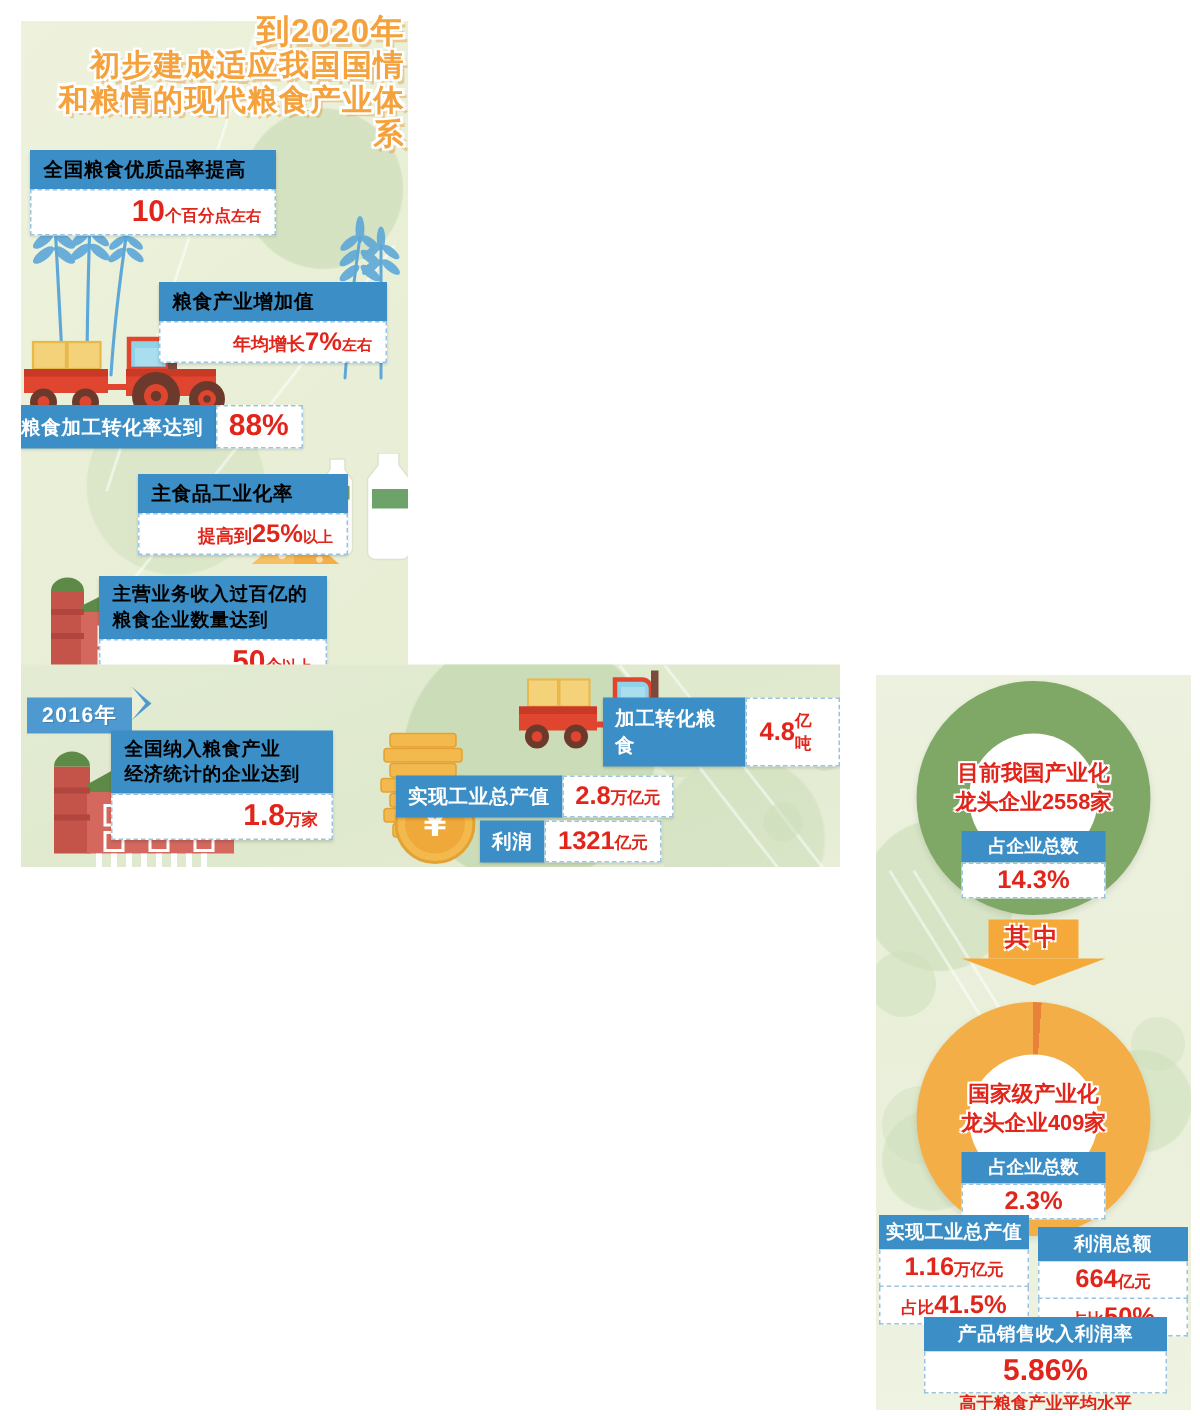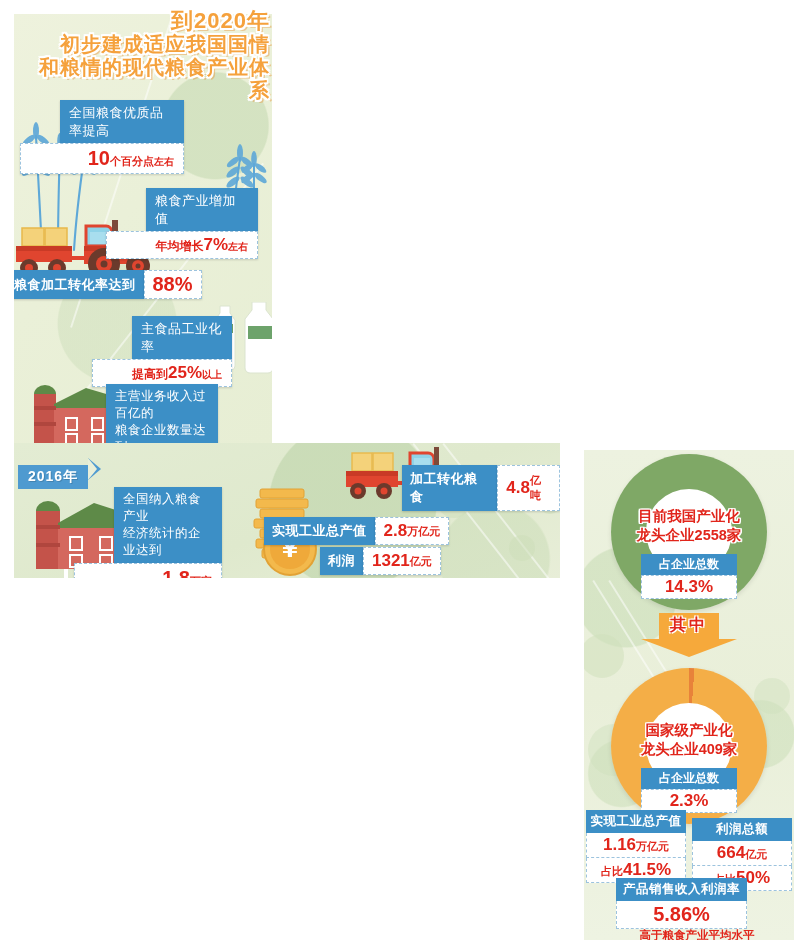--- a/index.html
+++ b/index.html
@@ -39,24 +39,23 @@
       0 -1.6px 0 #fff,0 1.6px 0 #fff,-1.6px 0 0 #fff,1.6px 0 0 #fff,
       3px 3px 0 rgba(230,150,60,.45);
   }
   .title .l1{font-size:22px;}
   .title .l2{font-size:20px;}
   .title .l3{font-size:20px;}
 
   
   .card{position:absolute;}
   .card .hd{
-    background:#3C8FC6;color:#ffffff;font-weight:normal;font-size:13px;
+    background:#3C8FC6;color:#000000;font-weight:bold;font-size:13px;
     padding:4px 9px;line-height:1.35;letter-spacing:.5px;
     box-shadow:0 1px 2px rgba(0,0,0,.18);
-    margin-left:40px;
   }
   .card .hd.tall{font-size:12.5px;}
   .card .bd{
     background:#ffffff;border:1px dashed #9cc3de;
     padding:3px 9px;text-align:right;white-space:nowrap;
     box-shadow:0 1px 2px rgba(0,0,0,.15);
   }
   .num{color:#E1251B;font-weight:bold;font-size:20px;letter-spacing:0;}
   .num.sm{font-size:17px;}
   .unit{color:#E1251B;font-weight:bold;font-size:11px;}
@@ -475,20 +474,20 @@
   <div class="sbox" style="left:108px;top:368px;width:100px;">
     <div class="sh">利润总额</div>
     <div class="sv">
       <span class="num sm">664</span><span class="unit">亿元</span>
     </div>
     <div class="sv2">
       <span style="color:#E1251B;font-size:11px;font-weight:bold;">占比</span><span class="num sm">50%</span>
     </div>
   </div>
 
-  <div class="sbox" style="left:32px;top:428px;width:131px;">
+  <div class="sbox" style="left:32px;top:428px;width:162px;">
     <div class="sh">产品销售收入利润率</div>
     <div class="sv">
       <span class="num">5.86%</span>
     </div>
   </div>
   <div class="note" style="left:40px;top:478px;width:146px;text-align:center;">高于粮食产业平均水平</div>
 </div>
 
 </body></html>

